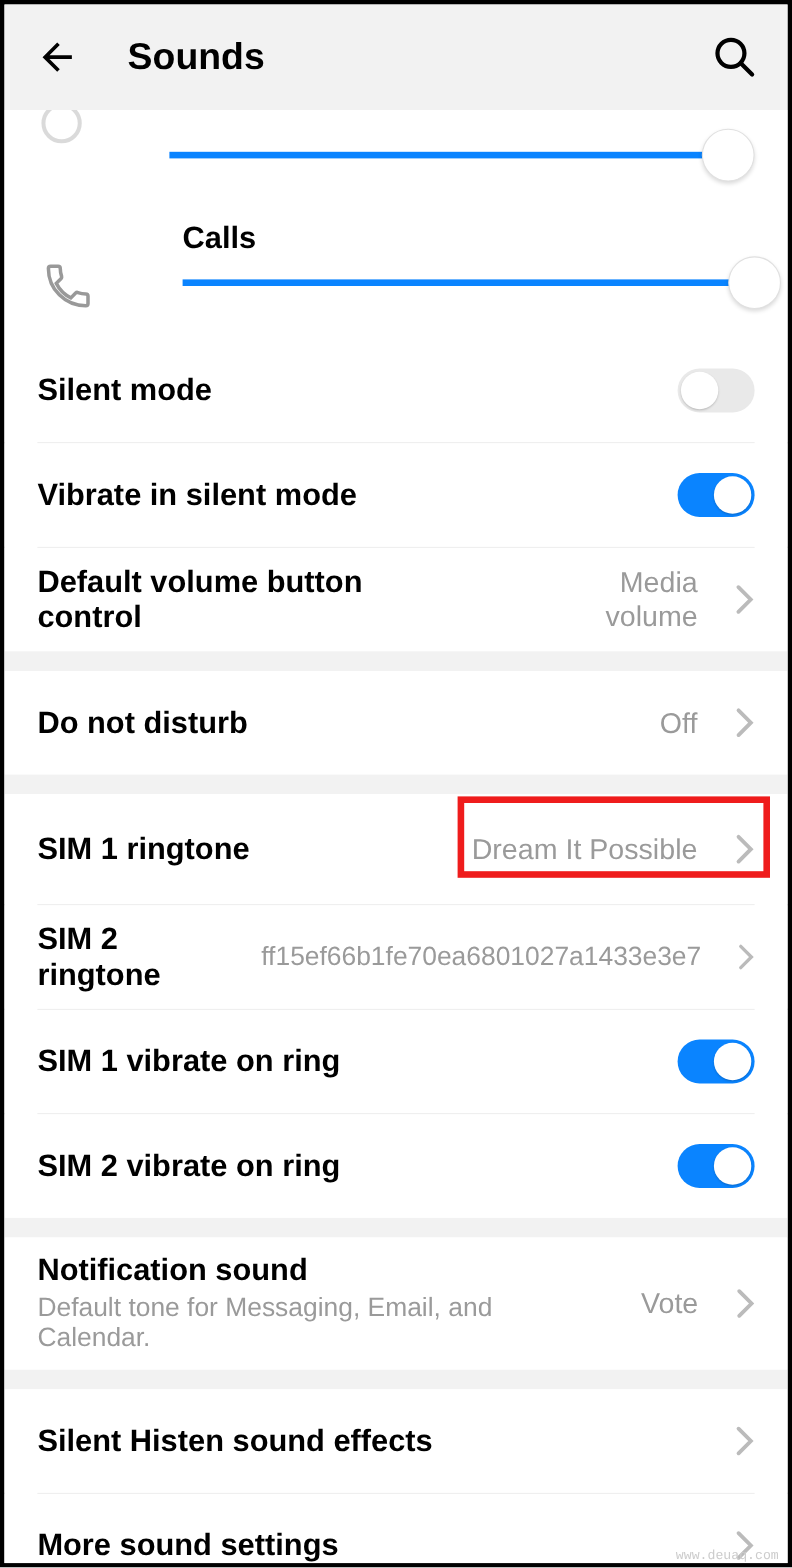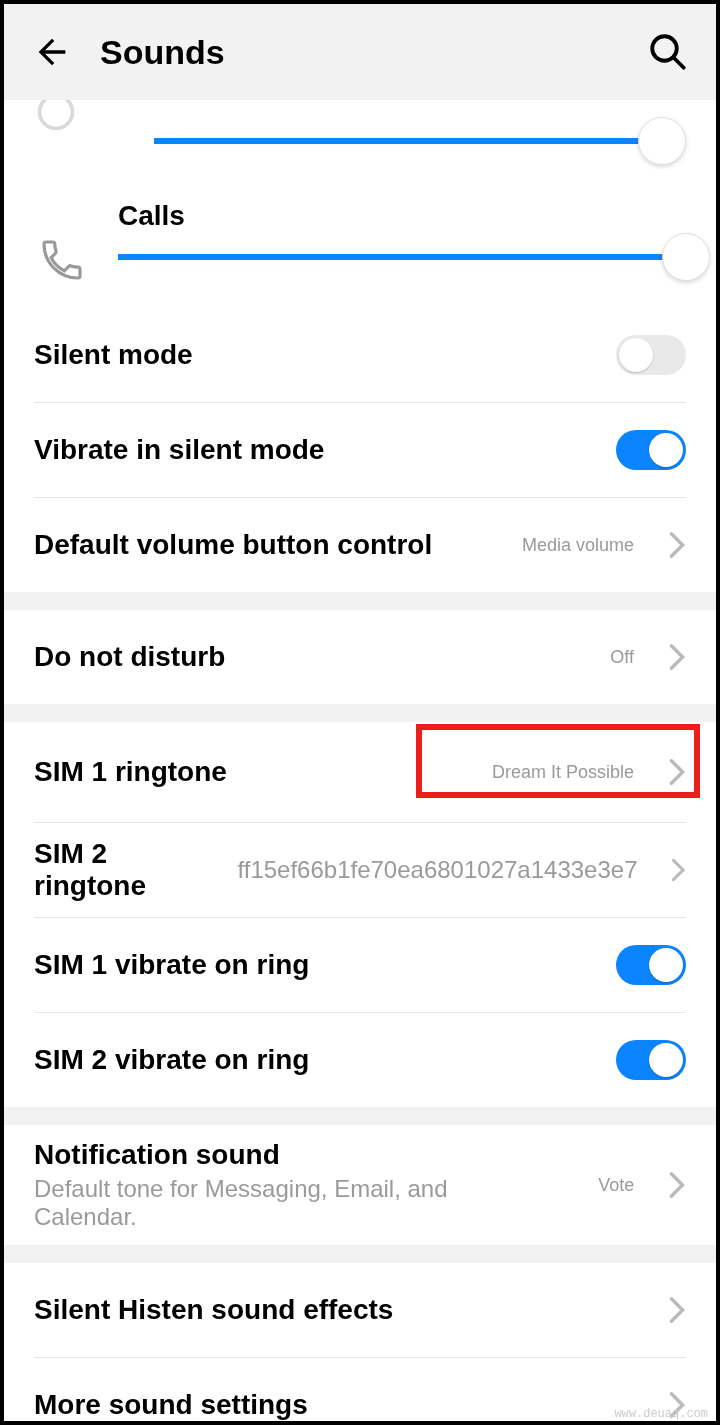--- a/index.html
+++ b/index.html
@@ -1,49 +1,49 @@
 <!DOCTYPE html>
 <html><head>
 <meta charset="utf-8">
 <style>
   * { box-sizing: border-box; margin: 0; padding: 0; }
   html, body { width: 720px; height: 1425px; font-family: "Comic Sans MS", "Segoe UI", sans-serif; background: #fff; }
   .frame { width: 720px; height: 1425px; border: 4px solid #000; position: relative; background: #fff; overflow: hidden; }
   .header {
     height: 96px; background: #f2f2f2; display: flex; align-items: center;
-    padding: 0 24px; gap: 24px;
+    padding: 0 24px; gap: 40px;
   }
   .header .title { font-size: 34px; font-weight: bold; color: #000; }
   .header .spacer { flex: 1; }
   .icon-btn { width: 48px; height: 48px; display: flex; align-items: center; justify-content: center; }
   .content { position: absolute; top: 96px; left: 0; right: 0; bottom: 0; overflow: hidden; background: #fff; }
   .section-gap { height: 18px; background: #f2f2f2; }
   .row {
     display: flex; align-items: center; padding: 0 30px;
     min-height: 94px; background: #fff; position: relative; gap: 24px;
   }
   .row .label { font-size: 28px; font-weight: bold; color: #000; }
   .row .sub { font-size: 24px; color: #9a9a9a; margin-top: 4px; }
-  .row .value { font-size: 18px; color: #9a9a9a; margin-right: 10px; text-align: right; }
+  .row .value { font-size: 26px; color: #9a9a9a; margin-right: 10px; text-align: right; }
   .row .grow { flex: 1; }
   .divider { height: 1px; background: #e6e6e6; margin: 0 30px; }
   .chevron { width: 18px; height: 28px; }
   .toggle {
     width: 70px; height: 40px; border-radius: 20px; position: relative;
     background: #e9e9e9;
   }
   .toggle .knob {
     position: absolute; width: 34px; height: 34px; border-radius: 50%;
     background: #fff; top: 3px; left: 3px; box-shadow: 0 1px 2px rgba(0,0,0,0.2);
   }
   .toggle.on { background: #0a84ff; }
   .toggle.on .knob { left: 33px; }
   .slider-row { display: flex; align-items: flex-start; padding: 0 30px 24px 30px; gap: 28px; background: #fff; }
   .slider-row .icon-col { width: 56px; display: flex; align-items: center; justify-content: center; padding-top: 36px; }
-  .slider-row .main-col { flex: 1; }
+  .slider-row .main-col { flex: 1; margin-left: 48px; }
   .slider-label { font-size: 28px; font-weight: bold; color: #000; margin-bottom: 22px; }
   .slider-track {
     height: 6px; background: #0a84ff; position: relative; margin-top: 18px;
   }
   .slider-thumb {
     position: absolute; right: -24px; top: -21px; width: 48px; height: 48px;
     border-radius: 50%; background: #fff; border: 1px solid #e0e0e0;
     box-shadow: 0 2px 4px rgba(0,0,0,0.15);
   }
   .partial-top {

